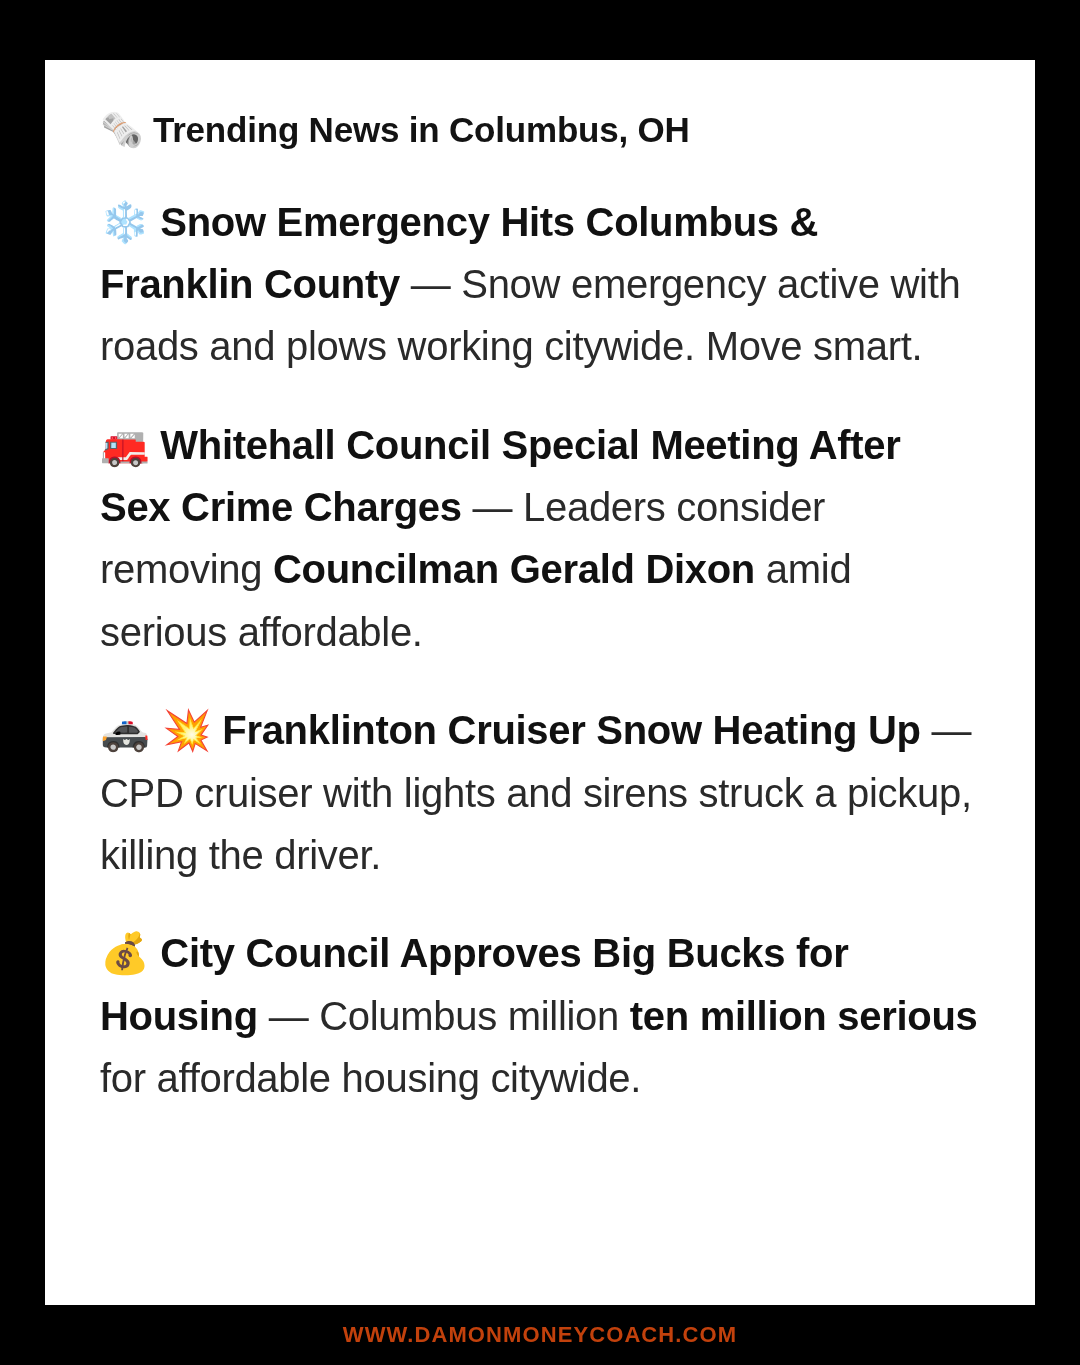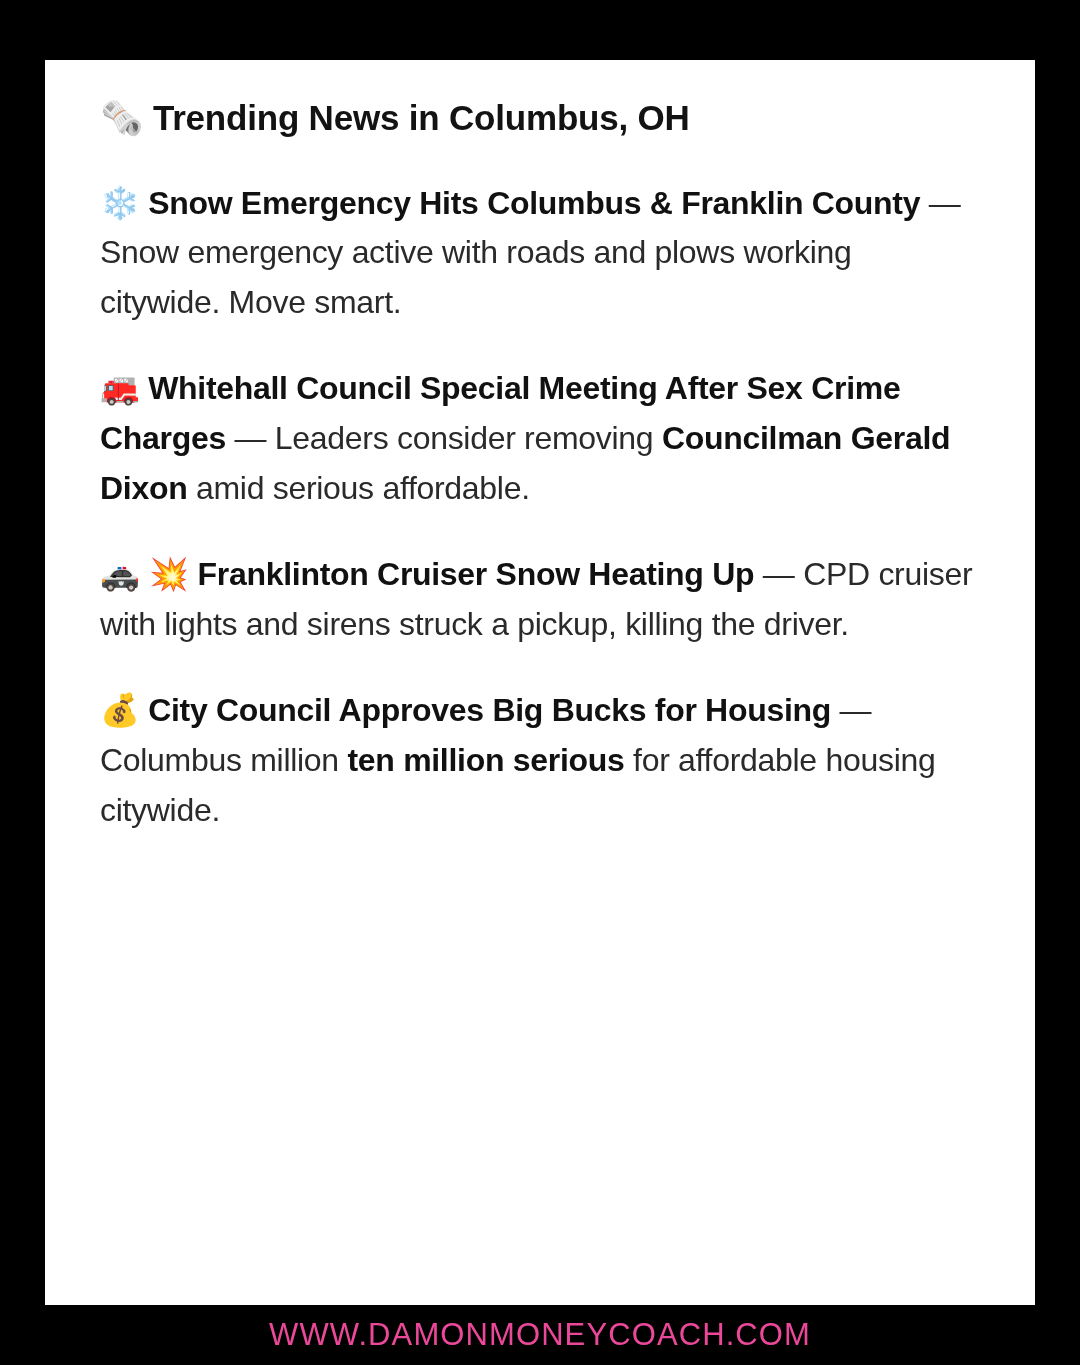--- a/index.html
+++ b/index.html
@@ -30,28 +30,28 @@
     box-sizing: border-box;
     padding: 28px 55px 0 55px;
     overflow: hidden;
   }
   .headline {
     font-size: 35px;
     font-weight: bold;
     color: #131313;
     line-height: 1.5;
     letter-spacing: -0.2px;
-    margin: 4px 0 34px 0;
+    margin: 16px 0 34px 0;
   }
   .emoji {
     font-family: "DejaVu Sans", sans-serif;
     font-weight: normal;
   }
   .item {
-    font-size: 32px;
+    font-size: 40px;
     color: #1a1a1a;
     line-height: 1.56;
     letter-spacing: -0.3px;
     margin: 0 0 36px 0;
   }
   .item b {
     font-weight: bold;
     color: #111111;
   }
   .item .body {
@@ -63,23 +63,23 @@
     left: 0;
     bottom: 0;
     width: 1080px;
     height: 60px;
     background: #000000;
     display: flex;
     align-items: center;
     justify-content: center;
   }
   .footer-text {
-    color: #ec4899;
-    font-size: 31px;
-    font-weight: normal;
+    color: #c2410c;
+    font-size: 22px;
+    font-weight: bold;
     letter-spacing: 1.1px;
   }
 </style>
 </head>
 <body>
 
 <div class="page">
 
   <div class="card">
 

